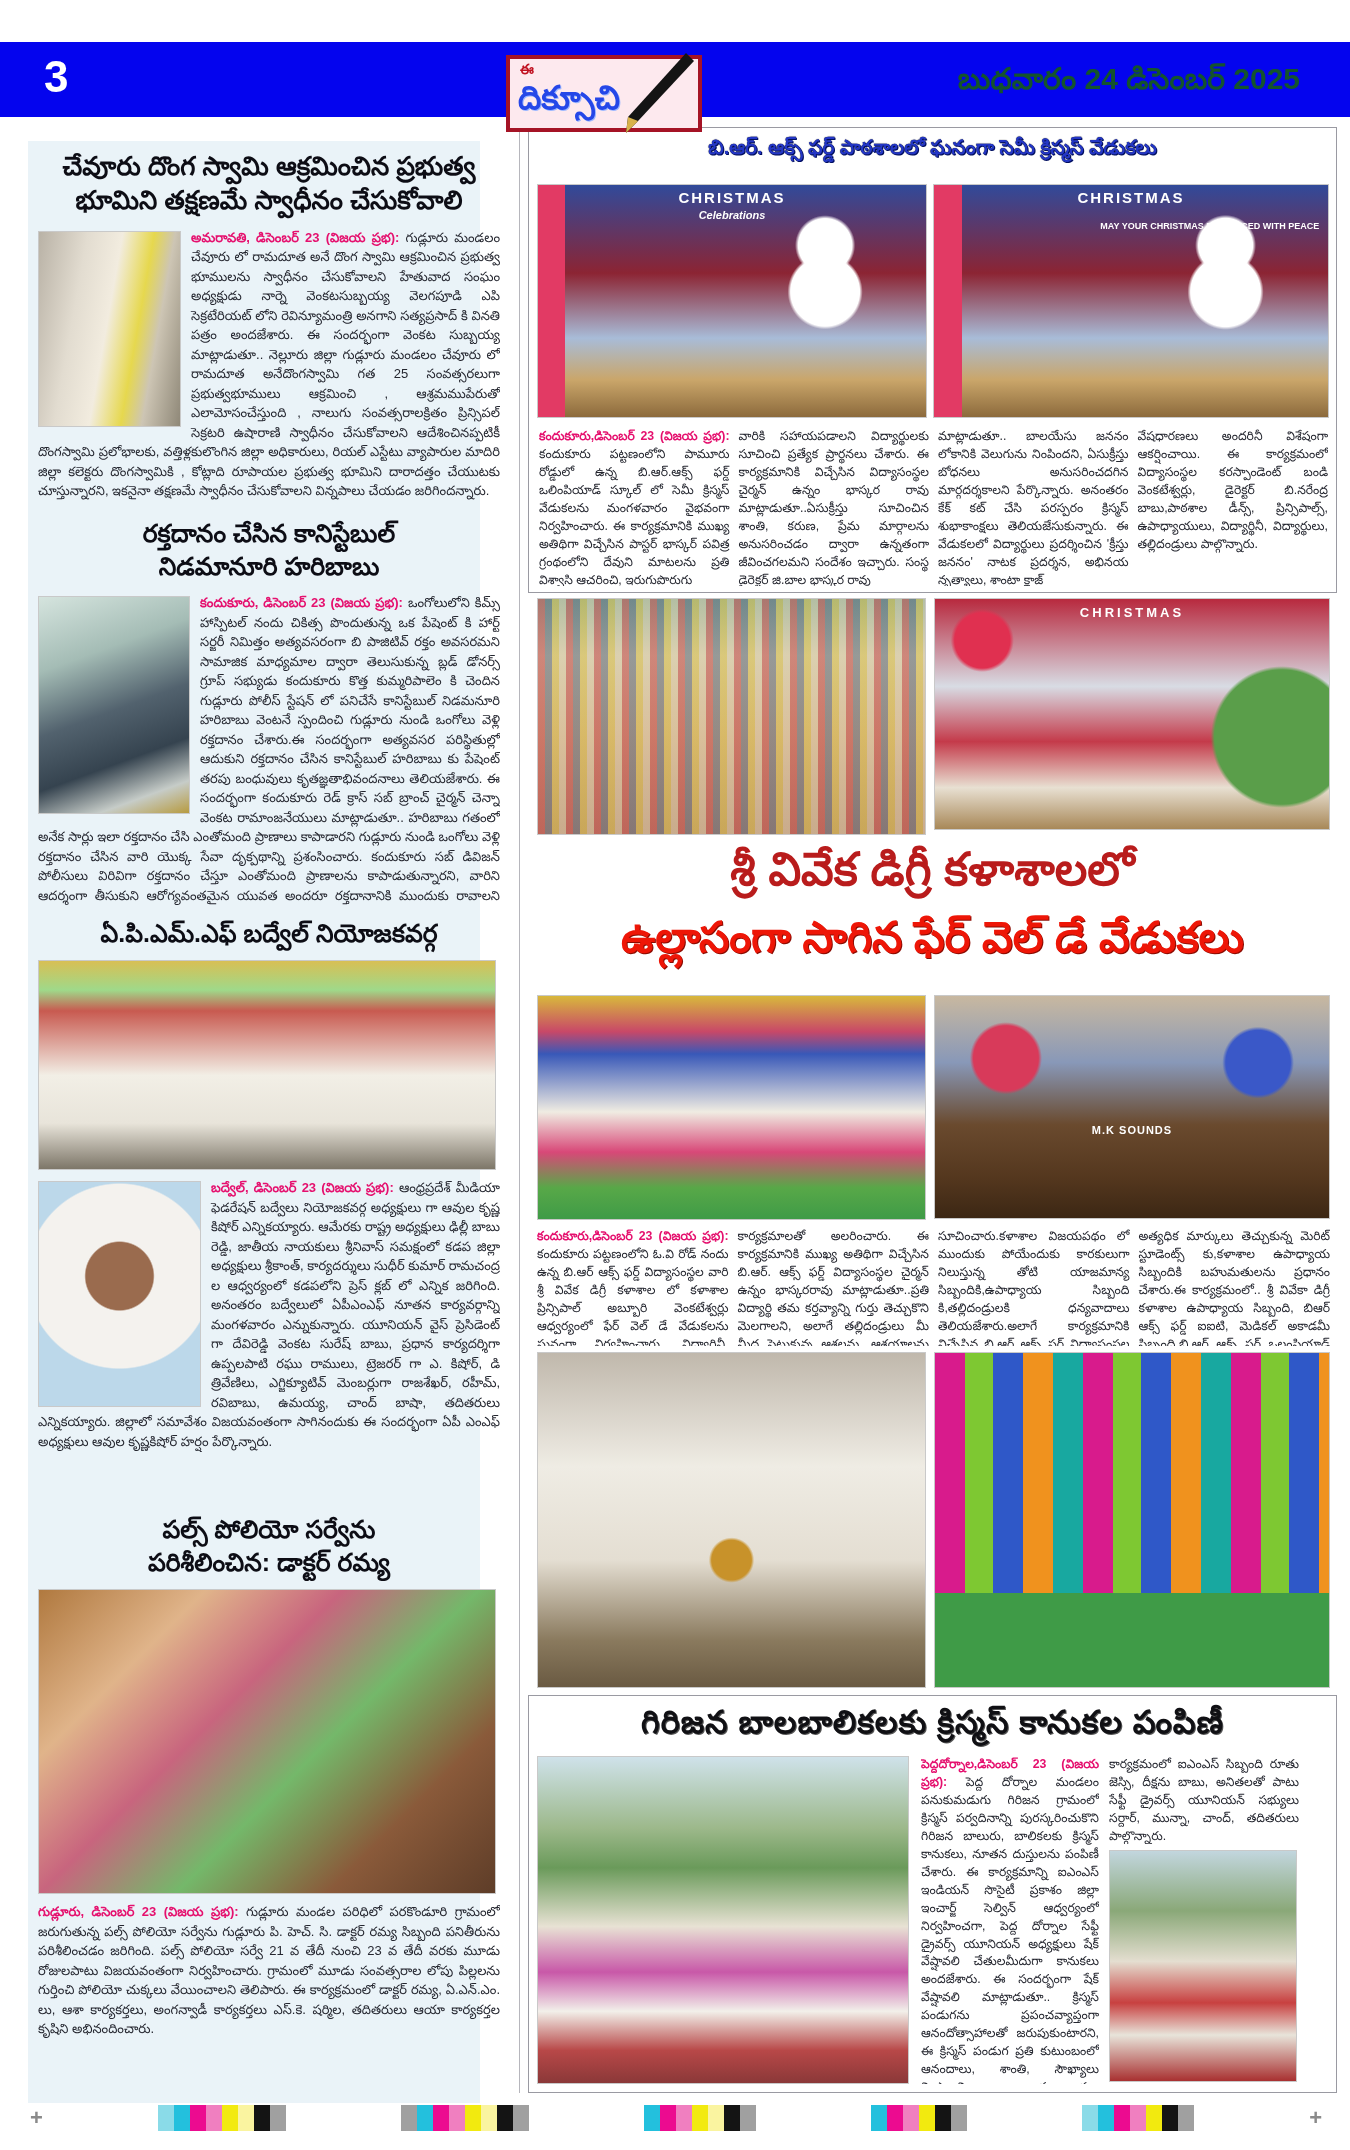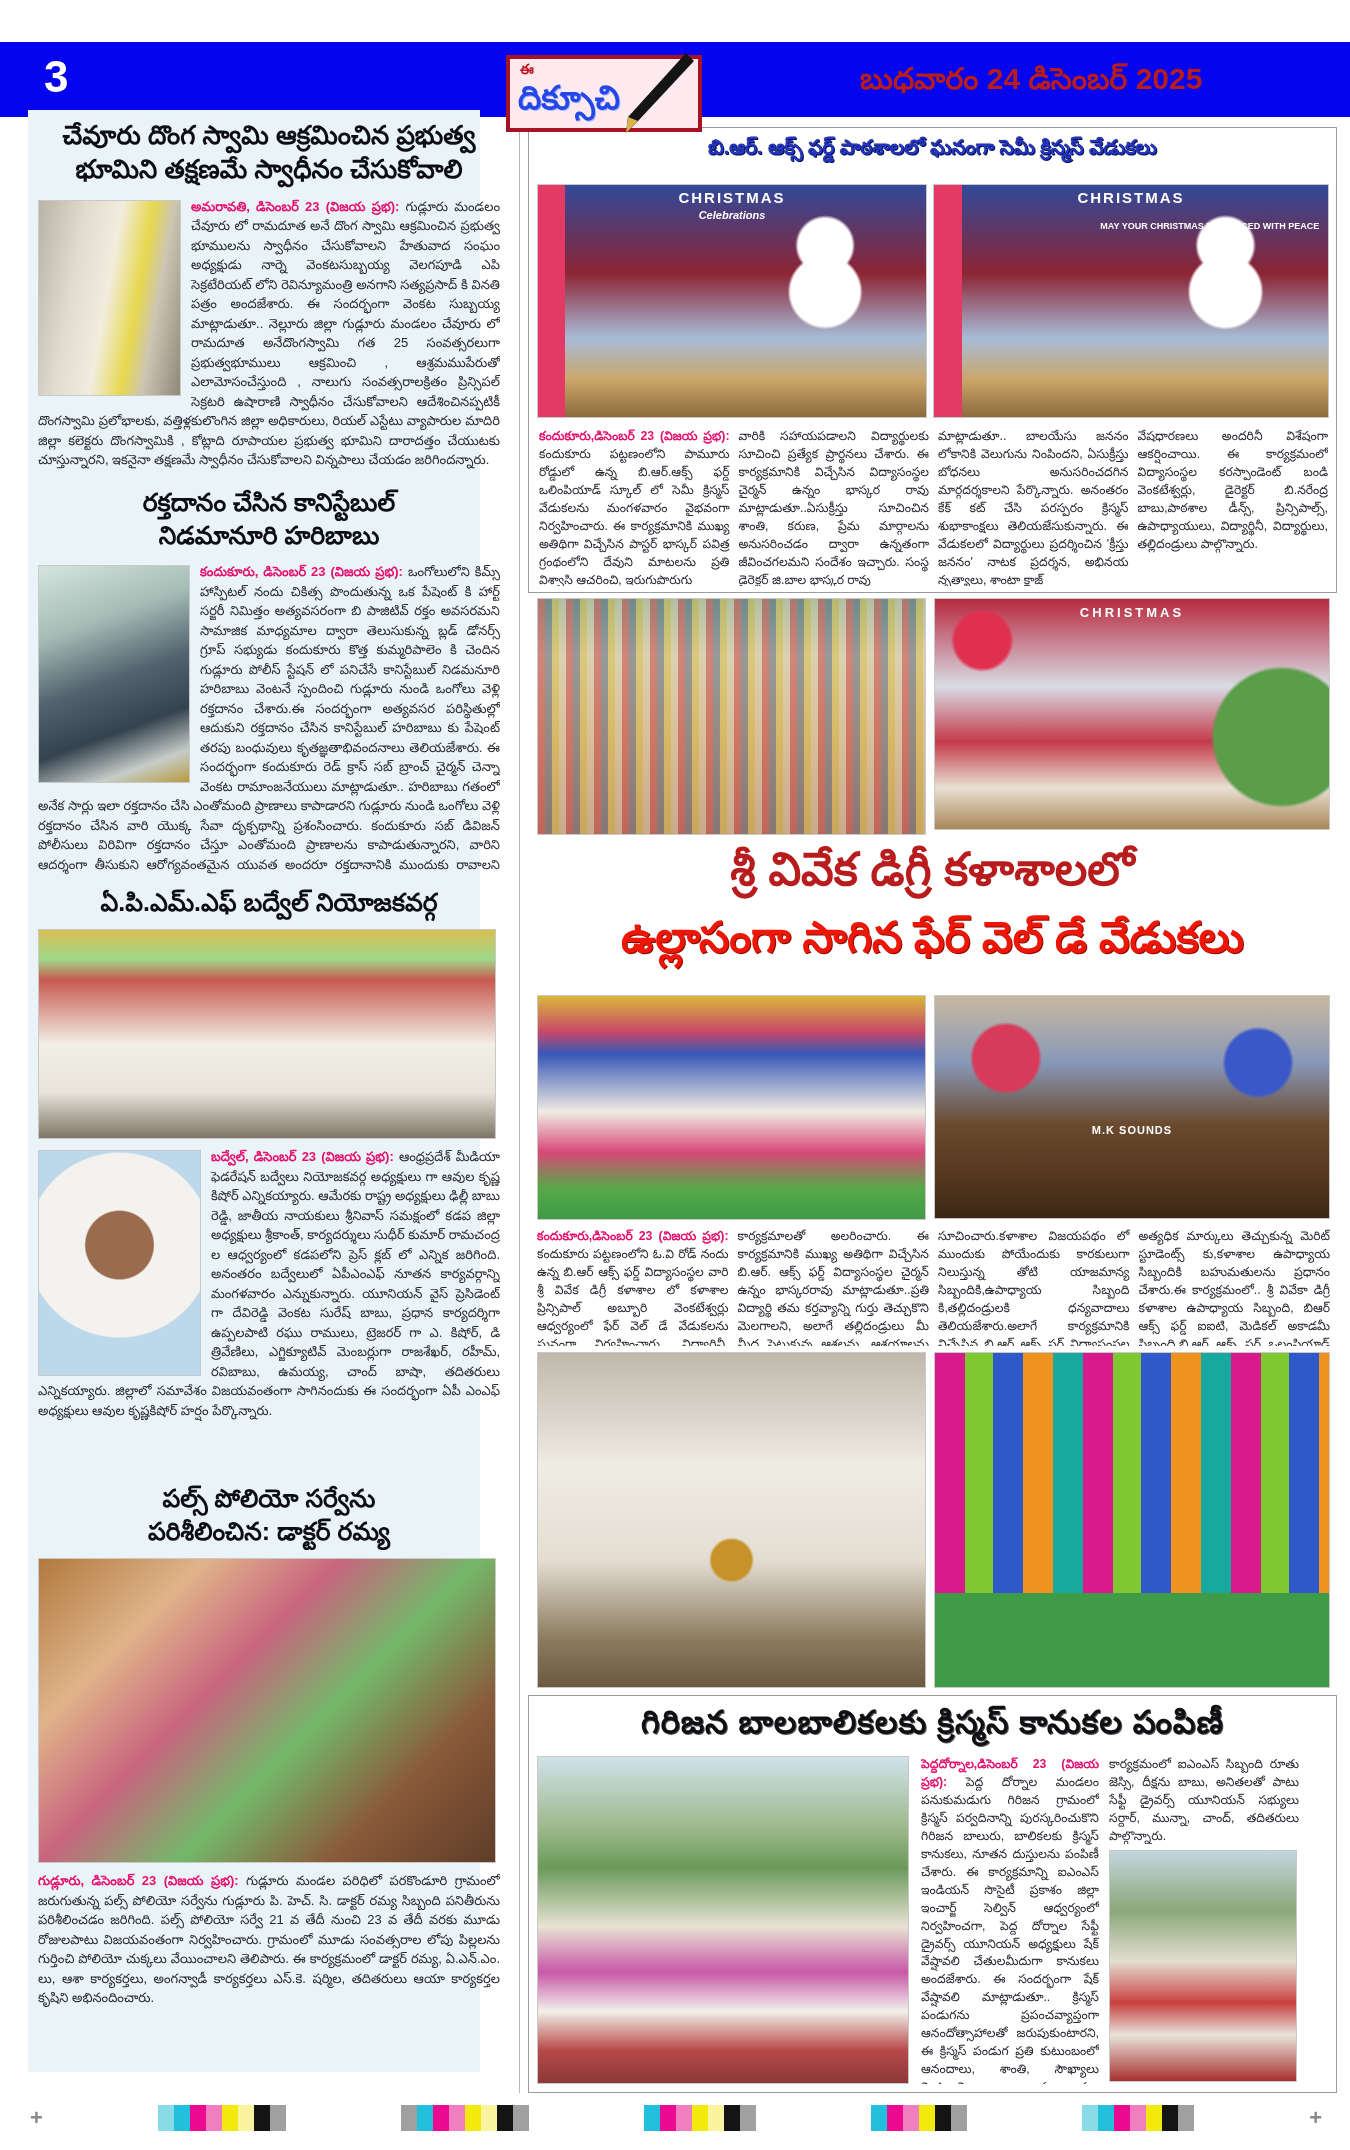--- a/index.html
+++ b/index.html
@@ -2,30 +2,30 @@
 <html><head>
 <meta charset="utf-8">
 <style>
   html,body{margin:0;padding:0;background:#ffffff;}
   .page{position:relative;width:1350px;height:2150px;background:#ffffff;
         font-family:"Liberation Sans","DejaVu Sans",sans-serif;overflow:hidden;}
   .abs{position:absolute;}
   
   .topbar{position:absolute;left:0;top:42px;width:1350px;height:75px;background:#0404ee;}
   .pagenum{position:absolute;left:44px;top:52px;color:#fff;font-size:44px;font-weight:bold;}
-  .dateline-top{position:absolute;left:860px;top:62px;width:440px;color:#b91c1c;font-size:30px;
-        font-weight:bold;padding-right:10px;}
+  .dateline-top{position:absolute;left:860px;top:62px;width:440px;color:#14532d;font-size:30px;
+        font-weight:bold;text-align:right;padding-right:10px;}
   .masthead{position:absolute;left:506px;top:55px;width:196px;height:77px;background:#fde9ee;
         border:4px solid #a51325;box-sizing:border-box;z-index:5;}
   .masthead-word{position:absolute;left:8px;top:20px;width:150px;color:#2547e8;font-size:33px;
         font-weight:bold;text-shadow:1px 1px 0 #9db8ff;}
   .masthead-pre{position:absolute;left:10px;top:2px;color:#c01020;font-size:14px;font-weight:bold;}
   .pen{position:absolute;right:2px;top:-12px;}
   
-  .leftcol{position:absolute;left:28px;top:110px;width:452px;height:1962px;background:#eaf3f8;}
+  .leftcol{position:absolute;left:28px;top:141px;width:452px;height:1962px;background:#eaf3f8;}
   .lart{position:absolute;left:10px;width:462px;overflow:hidden;}
   .hl{font-weight:bold;color:#0d0d15;text-align:center;line-height:1.32;}
   .hl1{font-size:26px;}
   .hl-sub{font-size:25px;}
   .dl{color:#e5106e;font-weight:bold;}
   .bt{color:#24262f;text-align:justify;font-size:13px;line-height:1.5;}
   .ph{border:1px solid #c9c9c9;box-sizing:border-box;}
   .fl{float:left;margin:3px 10px 2px 0;}
   
   .rbox{position:absolute;box-sizing:border-box;border:1px solid #9a9aa2;background:#fff;}

